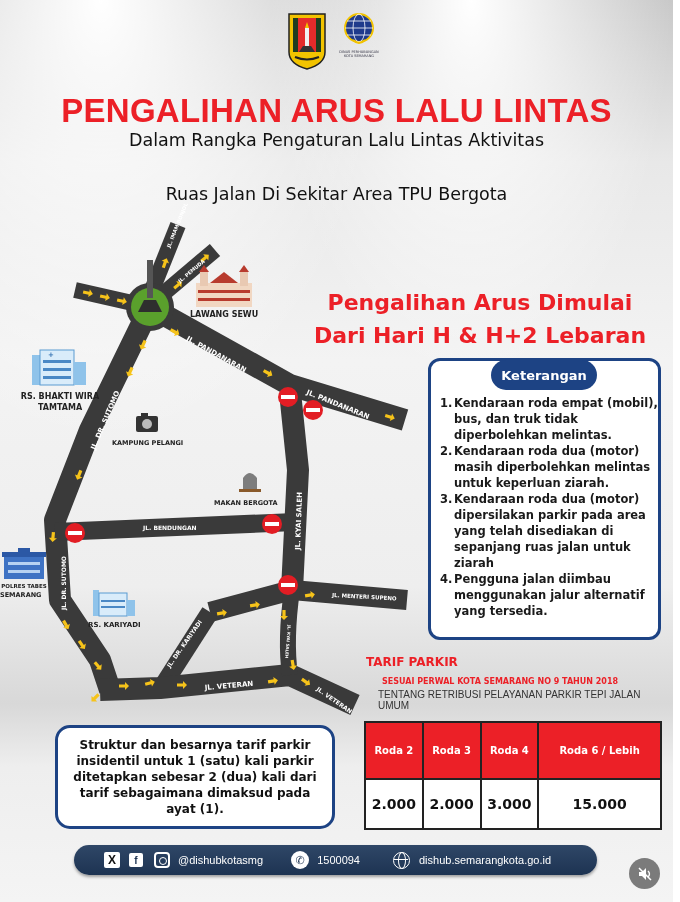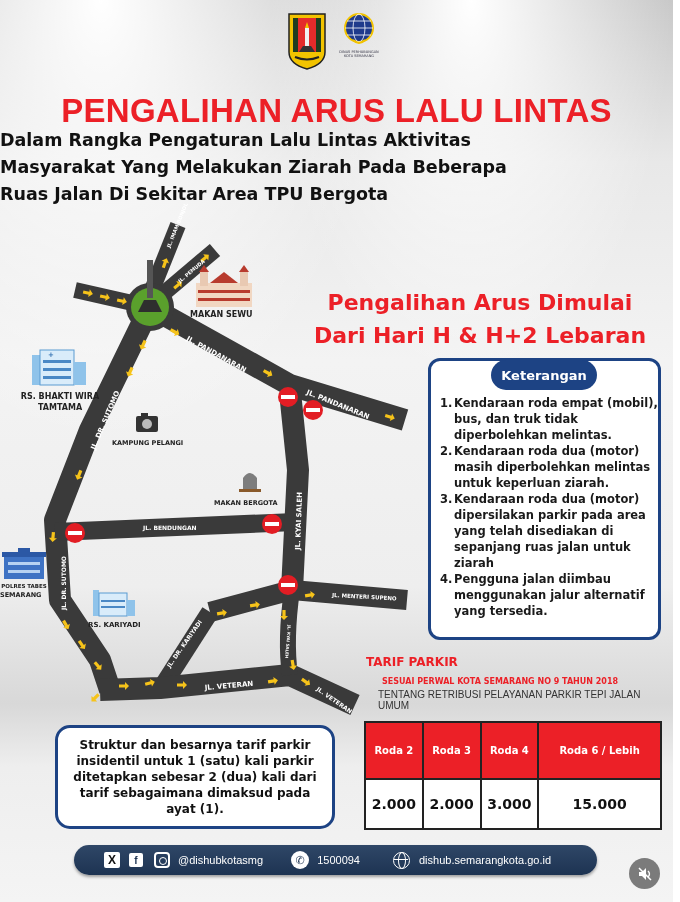--- a/index.html
+++ b/index.html
@@ -14,22 +14,22 @@
   .topbar { position: absolute; left: 0; top: 0; width: 680px; height: 3px; background: #1a2433; }
   .right-strip { position: absolute; left: 673px; top: 0; width: 7px; height: 902px; background: #ffffff; }
 
   .logos { position: absolute; left: 287px; top: 12px; display: flex; gap: 10px; }
   .emblem { width: 40px; height: 58px; }
   .dishub { width: 44px; height: 52px; display: flex; flex-direction: column; align-items: center; }
   .dishub-cap { font-size: 3.5px; color: #334; text-align: center; line-height: 4px; margin-top: 2px; }
 
   .main-title { position: absolute; left: 0; width: 673px; top: 92px; text-align: center;
     font-family: "Liberation Sans", sans-serif; font-weight: 700; font-size: 33px; color: #ec2027; letter-spacing: 0.3px; }
-  .subtitle { position: absolute; left: 0; width: 673px; 
-    font-family: "DejaVu Sans", sans-serif; font-weight: 700; font-size: 17.5px; color: #111; }
+  .subtitle { position: absolute; left: 0; width: 673px; text-align: center;
+    font-family: "DejaVu Sans", sans-serif; font-weight: 400; font-size: 17.5px; color: #111; }
 
   .start-notice { position: absolute; left: 290px; width: 380px; text-align: center;
     font-family: "DejaVu Sans", sans-serif; font-weight: 700; font-size: 22px; color: #ec2027; }
 
   .legend-box { position: absolute; left: 428px; top: 358px; width: 233px; height: 282px;
     background: #ffffff; border: 3.5px solid #1d4384; border-radius: 12px; }
   .legend-pill { position: absolute; left: 491px; top: 360px; width: 106px; height: 30px;
     background: #1d4384; border-radius: 15px; color: #fff; font-weight: 700; font-size: 13px;
     display: flex; align-items: center; justify-content: center; text-align: right; }
   .legend-list { position: absolute; left: 440px; top: 395px; width: 218px;
@@ -103,21 +103,20 @@
       </svg>
       <div class="dishub-cap">
         <div>DINAS PERHUBUNGAN</div>
         <div>KOTA SEMARANG</div>
       </div>
     </div>
   </div>
 
   <h1 class="main-title">PENGALIHAN ARUS LALU LINTAS</h1>
   <div class="subtitle" style="top:130px">Dalam Rangka Pengaturan Lalu Lintas Aktivitas</div>
-  <div class="subtitle" style="top:157px">Masyarakat Yang Melakukan Ziarah Pada Beberapa</div>
   <div class="subtitle" style="top:184px">Ruas Jalan Di Sekitar Area TPU Bergota</div>
 
   <div class="start-notice" style="top:290px">Pengalihan Arus Dimulai</div>
   <div class="start-notice" style="top:323px">Dari Hari H &amp; H+2 Lebaran</div>
 
   <svg style="position:absolute;left:0;top:200px" width="430" height="520" viewBox="0 200 430 520">
     <defs>
       <g id="arw">
           <path d="M-5 -1.6 H1 V-4 L5 0 L1 4 V1.6 H-5 Z" fill="#f6c31a"></path>
         </g>
@@ -257,21 +256,21 @@
 
     <g>
       <rect x="93" y="590" width="6" height="26" fill="#8fc3ea"></rect>
       <rect x="99" y="593" width="28" height="23" fill="#d9ecfa" stroke="#5a9bd1"></rect>
       <rect x="127" y="600" width="8" height="16" fill="#8fc3ea"></rect>
       <rect x="101" y="600" width="24" height="2" fill="#4a88c5"></rect>
       <rect x="101" y="606" width="24" height="2" fill="#4a88c5"></rect>
     </g>
   </svg>
 
-  <div class="map-label" style="left:190px;top:310px">MAKAN SEWU</div>
+  <div class="map-label" style="left:190px;top:310px">LAWANG SEWU</div>
   <div class="map-label" style="left:19px;top:392px;width:82px">RS. BHAKTI WIRA</div>
   <div class="map-label" style="left:19px;top:403px;width:82px">TAMTAMA</div>
   <div class="map-label" style="left:112px;top:439px;font-size:6.5px">KAMPUNG PELANGI</div>
   <div class="map-label" style="left:214px;top:499px;font-size:6.5px">MAKAN BERGOTA</div>
   <div class="map-label" style="left:0px;top:583px;width:48px;font-size:5.5px">POLRES TABES</div>
   <div class="map-label" style="left:0px;top:591px;width:32px;font-size:6.5px">SEMARANG</div>
   <div class="map-label" style="left:88px;top:621px;font-size:7px">RS. KARIYADI</div>
 
   <div class="legend-box"></div>
   <div class="legend-pill">Keterangan</div>

